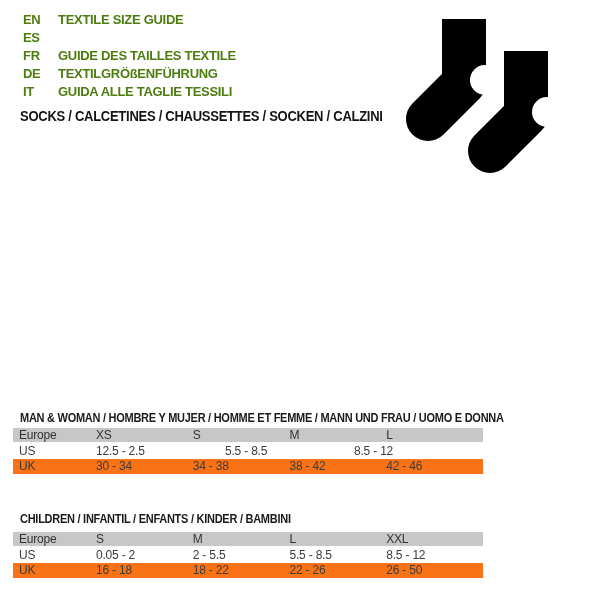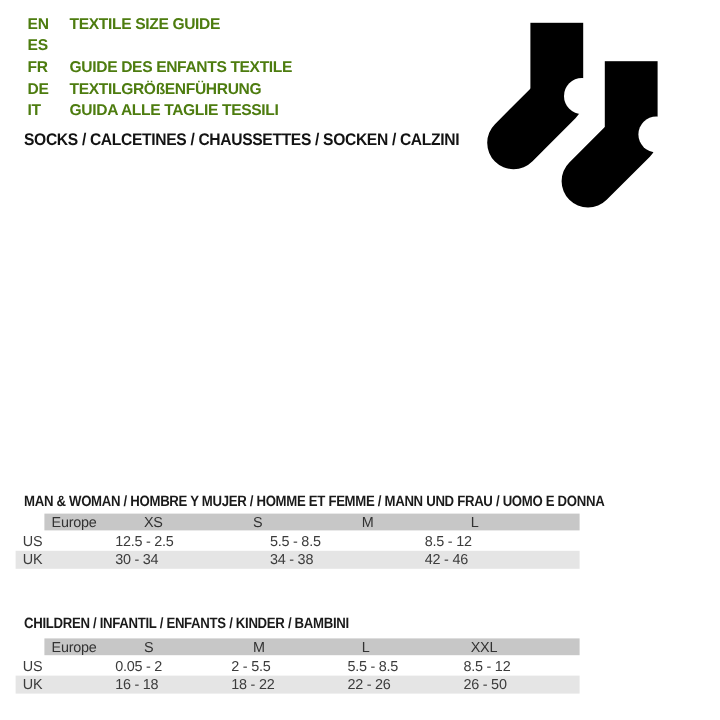--- a/index.html
+++ b/index.html
@@ -20,39 +20,39 @@
   
   .socks-icon{position:absolute;left:404px;top:12px;}
   
   .tbl-title{position:absolute;left:20px;margin:0;
     font-size:12.5px;font-weight:bold;color:#1a1a1a;letter-spacing:-0.3px;
     transform:scaleX(0.88);transform-origin:left top;white-space:nowrap;}
   .tbl{position:absolute;left:13px;width:470px;}
   .row{display:flex;height:15px;line-height:15px;font-size:12px;
     color:#3c3c3c;letter-spacing:-0.2px;}
   .row.head{background:#c7c7c7;height:14px;line-height:14px;
-    margin-bottom:2px;color:#333333;margin-left:24px;}
-  .row.alt{background:#e5e5e5;}
+    margin-bottom:2px;color:#333333;}
+  .row.alt{background:#f97316;}
   .c0{width:77px;padding-left:6px;text-align:left;}
   .c{flex:1;}
 </style>
 </head>
 <body>
 
 <div class="lang-block">
   <div class="lang-row">
     <span class="lang-code">EN</span>
     <span class="lang-label">TEXTILE SIZE GUIDE</span>
   </div>
   <div class="lang-row">
     <span class="lang-code">ES</span>
   </div>
   <div class="lang-row">
     <span class="lang-code">FR</span>
-    <span class="lang-label">GUIDE DES ENFANTS TEXTILE</span>
+    <span class="lang-label">GUIDE DES TAILLES TEXTILE</span>
   </div>
   <div class="lang-row">
     <span class="lang-code">DE</span>
     <span class="lang-label">TEXTILGRÖßENFÜHRUNG</span>
   </div>
   <div class="lang-row">
     <span class="lang-code">IT</span>
     <span class="lang-label">GUIDA ALLE TAGLIE TESSILI</span>
   </div>
 </div>
@@ -83,20 +83,21 @@
   <div class="row">
     <div class="c0">US</div>
     <div class="c">12.5 - 2.5</div>
     <div class="c">5.5 - 8.5</div>
     <div class="c">8.5 - 12</div>
   </div>
   <div class="row alt">
     <div class="c0">UK</div>
     <div class="c">30 - 34</div>
     <div class="c">34 - 38</div>
+    <div class="c">38 - 42</div>
     <div class="c">42 - 46</div>
   </div>
 </div>
 
 <h2 class="tbl-title" style="top:512px">CHILDREN / INFANTIL / ENFANTS / KINDER / BAMBINI</h2>
 <div class="tbl" style="top:532px">
   <div class="row head">
     <div class="c0">Europe</div>
     <div class="c">S</div>
     <div class="c">M</div>

